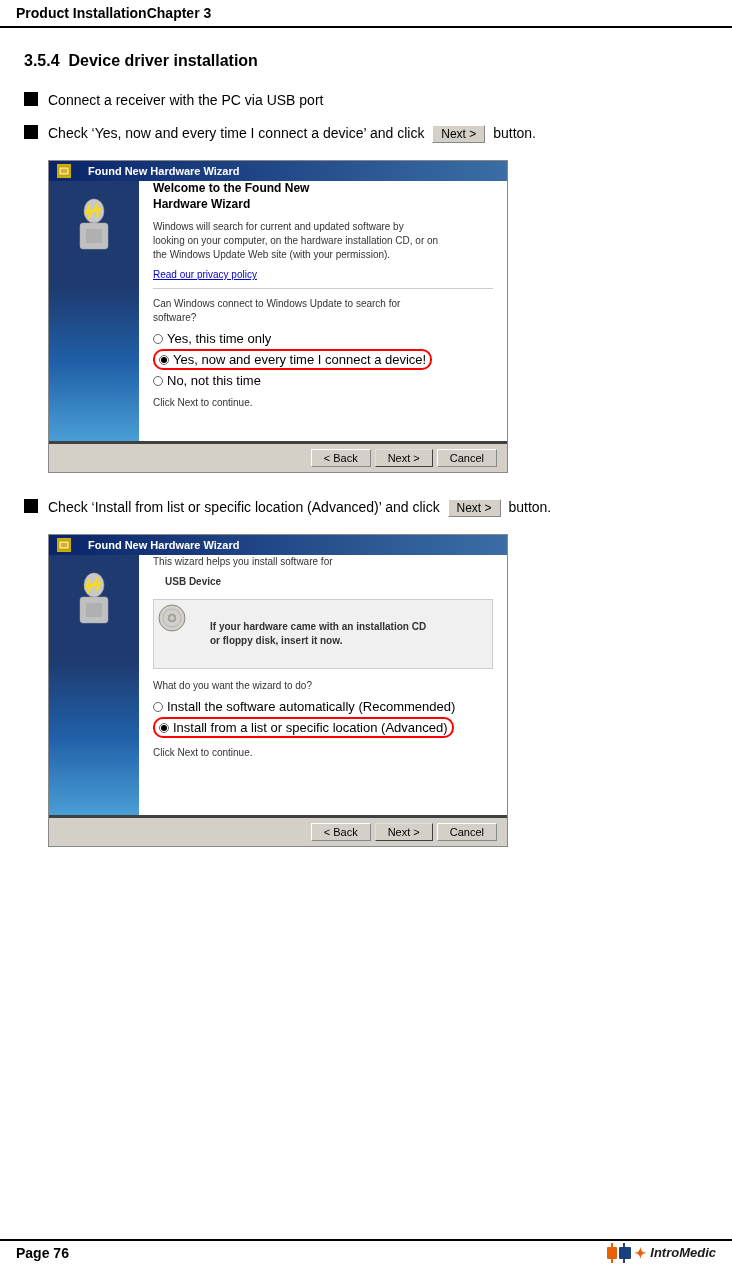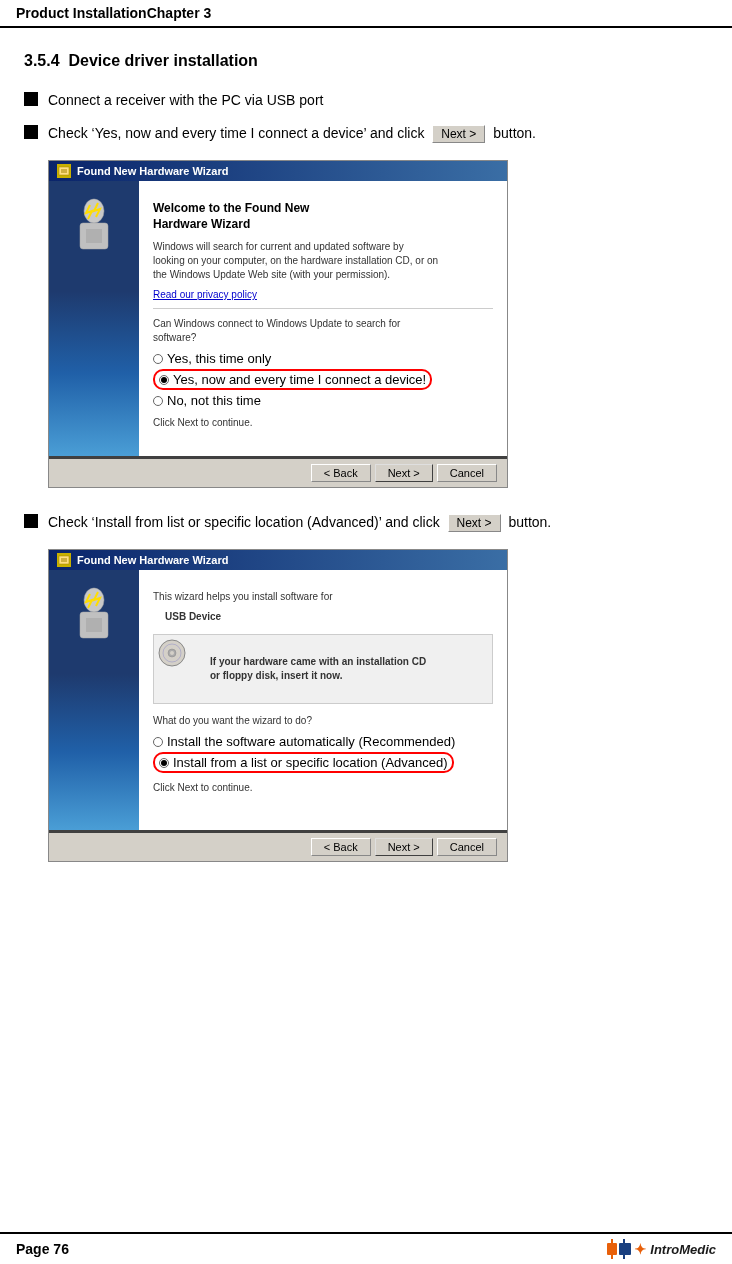--- a/index.html
+++ b/index.html
@@ -35,21 +35,21 @@
     .page-footer {
       position: absolute;
       bottom: 0;
       left: 0;
       right: 0;
       display: flex;
       justify-content: space-between;
       align-items: center;
       border-top: 2px solid #000;
       padding: 4px 16px;
-      height: 32px;
+      height: 25px;
     }
     .footer-page {
       font-size: 14px;
       font-weight: bold;
     }
     .intro-medic-logo {
       display: flex;
       align-items: center;
       gap: 4px;
       font-size: 14px;
@@ -117,21 +117,21 @@
       font-size: 11px;
     }
     .screenshot-titlebar {
       background: linear-gradient(to right, #0a246a, #3a6ea5);
       color: #fff;
       padding: 3px 8px;
       font-size: 11px;
       font-weight: bold;
       display: flex;
       align-items: center;
-      gap: 6px;
+      gap: 17px;
     }
     .titlebar-icon {
       width: 14px;
       height: 14px;
     }
     .screenshot-body {
       background: #fff;
       display: flex;
       min-height: 260px;
     }
@@ -143,21 +143,21 @@
       flex-direction: column;
       align-items: center;
       justify-content: flex-start;
       padding-top: 16px;
     }
     .sidebar-wizard-icon {
       width: 60px;
       height: 60px;
     }
     .screenshot-content {
-      padding: 20px 14px;
+      padding: 0 14px;
       flex: 1;
     }
     .screenshot-content h2 {
       font-size: 12px;
       font-weight: bold;
       margin-bottom: 8px;
       line-height: 1.3;
     }
     .screenshot-content p {
       font-size: 10px;

